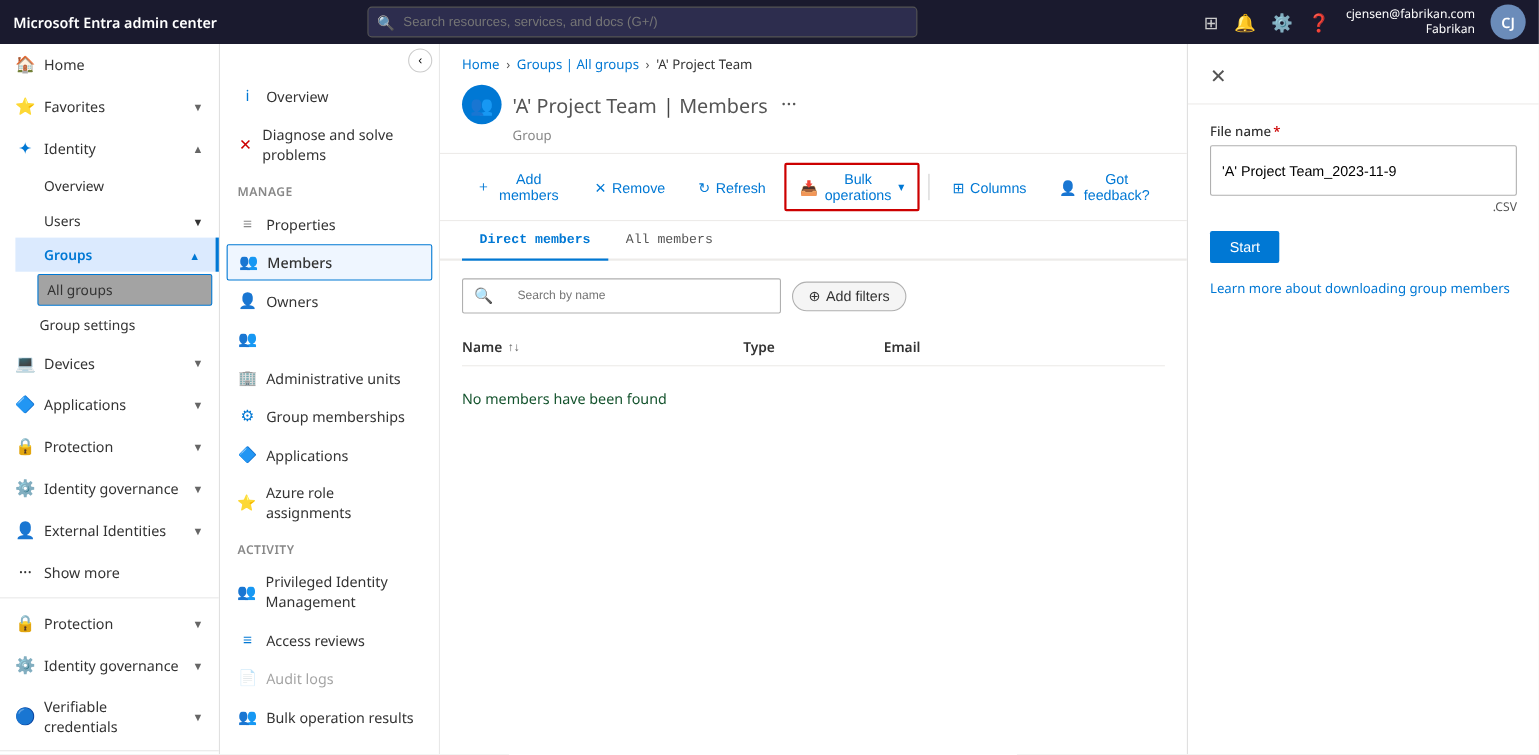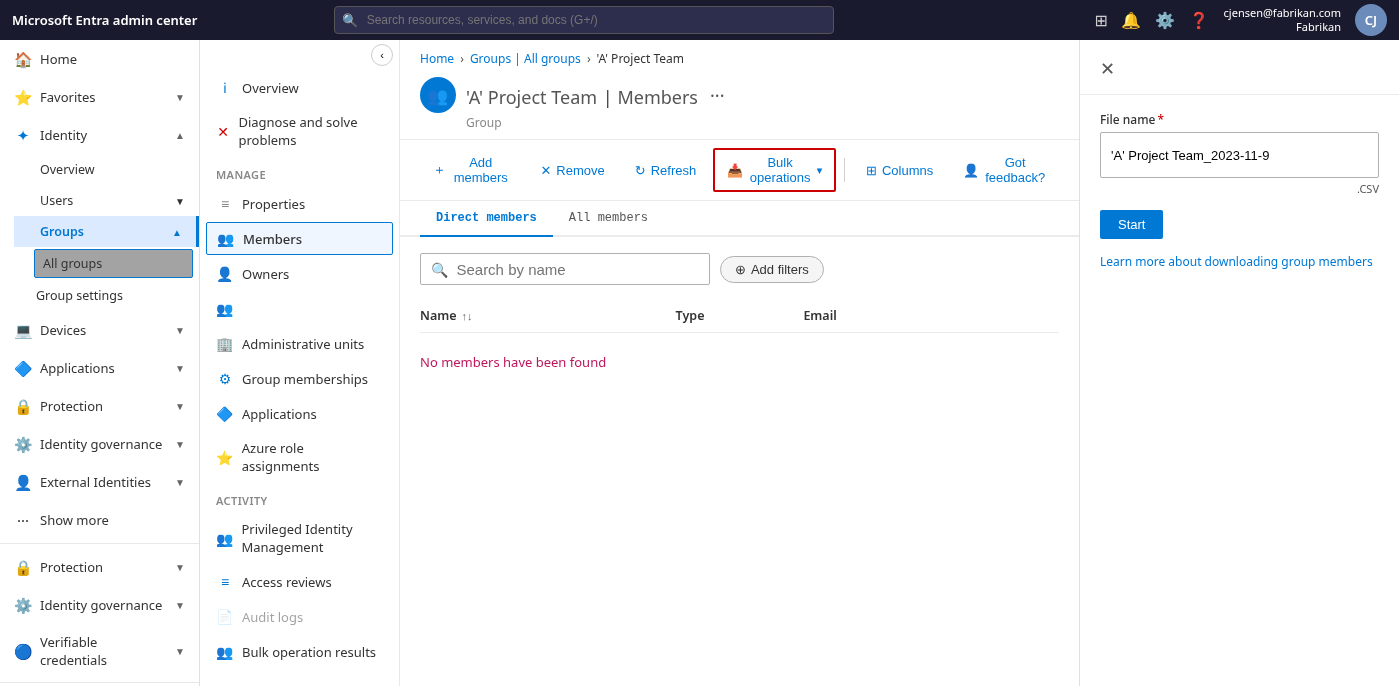--- a/index.html
+++ b/index.html
@@ -53,31 +53,31 @@
 
     
     .tabs { display: flex; gap: 0; padding: 0 20px; border-bottom: 2px solid #edebe9; }
     .tab { padding: 10px 16px; cursor: pointer; font-size: 12px; color: #555; border-bottom: 2px solid transparent; margin-bottom: -2px; font-family: Liberation Mono, monospace; }
     .tab.active { color: #0078d4; border-bottom: 2px solid #0078d4; font-weight: 600; }
 
     
     .content-area { padding: 16px 20px; flex: 1; overflow-y: auto; }
     .search-filter-row { display: flex; align-items: center; gap: 10px; margin-bottom: 14px; }
     .search-box { display: flex; align-items: center; border: 1px solid #b0b0b0; border-radius: 2px; padding: 0 10px; height: 32px; width: 290px; gap: 8px; }
-    .search-box input { border: none; outline: none; font-size: 15px; color: #0c4a6e; width: 100%; background: transparent; }
+    .search-box input { border: none; outline: none; font-size: 11px; color: #0c4a6e; width: 100%; background: transparent; margin-left: 14px; }
     .search-box .s-icon { color: #666; font-size: 14px; }
     .add-filter-btn { display: flex; align-items: center; gap: 5px; padding: 5px 14px; border: 1px solid #b0b0b0; border-radius: 14px; cursor: pointer; font-size: 13px; color: #333; background: #f5f5f5; }
 
     
     .table-header { display: flex; align-items: center; padding: 8px 0; border-bottom: 1px solid #edebe9; font-size: 12.5px; font-weight: 600; color: #333; }
     .col-name { flex: 2; display: flex; align-items: center; gap: 5px; cursor: pointer; }
     .col-type { flex: 1; }
     .col-email { flex: 2; }
     .sort-icon { font-size: 11px; color: #666; }
-    .no-members { color: #be185d; padding: 20px 0; font-size: 13px; }
+    .no-members { color: #14532d; padding: 20px 0; font-size: 13px; }
 
     
     .right-panel { width: 320px; border-left: 1px solid #e0e0e0; background: #fff; display: flex; flex-direction: column; flex-shrink: 0; }
     .panel-header { display: flex; align-items: center; justify-content: space-between; padding: 18px 20px 14px; border-bottom: 1px solid #edebe9; }
     .panel-title { font-size: 18px; font-weight: 600; color: #111; }
     .panel-close { cursor: pointer; font-size: 18px; color: #555; background: none; border: none; }
     .panel-body { padding: 16px 20px; }
     .field-label { font-size: 12px; color: #333; margin-bottom: 4px; font-weight: 500; }
     .field-label .required { color: #c00; margin-left: 2px; }
     .field-input { border: 1px solid #b0b0b0; border-radius: 2px; padding: 22px 10px; font-size: 13px; width: 100%; outline: none; height: 32px; }

